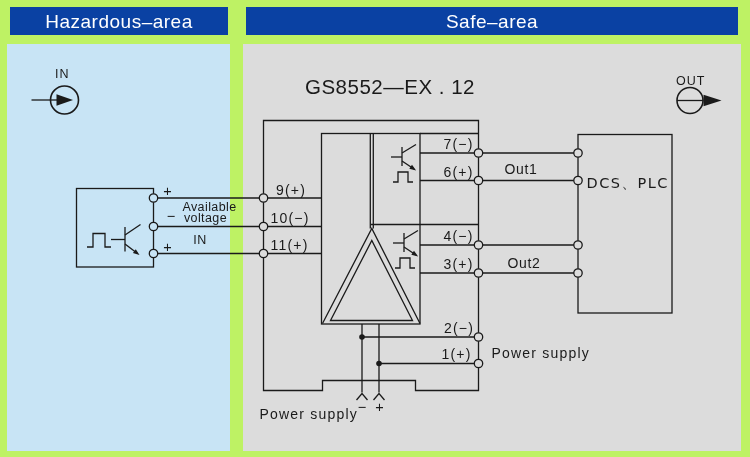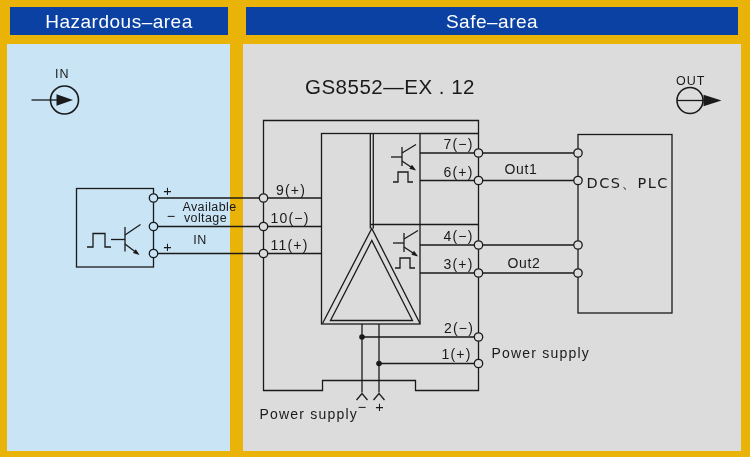--- a/index.html
+++ b/index.html
@@ -1,16 +1,16 @@
 <!DOCTYPE html>
 <html><head>
 <meta charset="utf-8">
 <style>
   html,body{margin:0;padding:0;background:#ffffff;}
-  .stage{position:relative;width:750px;height:457px;background:#eab308;overflow:hidden;}
+  .stage{position:relative;width:750px;height:457px;background:#bef264;overflow:hidden;}
   svg{display:block;}
   text{font-family:"Liberation Sans","DejaVu Sans",sans-serif;fill:#1a1a1a;stroke:none;}
   .hdr{fill:#ffffff;font-size:19px;font-weight:500;letter-spacing:0.5px;text-anchor:middle;}
   .title{font-size:20.5px;letter-spacing:0.5px;}
   .lbl{font-size:14px;letter-spacing:1.2px;}
   .lbl-end{font-size:14px;letter-spacing:1.2px;text-anchor:end;}
   .lbl-mid{font-size:14px;letter-spacing:0.6px;text-anchor:middle;}
   .small{font-size:12.5px;letter-spacing:0.4px;text-anchor:middle;}
   .port{font-size:12.5px;letter-spacing:1px;}
   .sign{font-size:14.5px;text-anchor:middle;}

